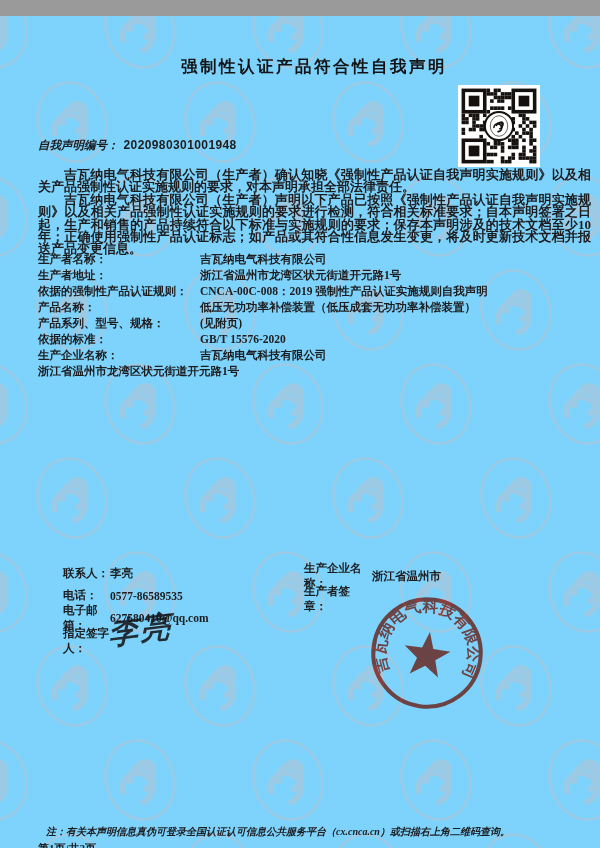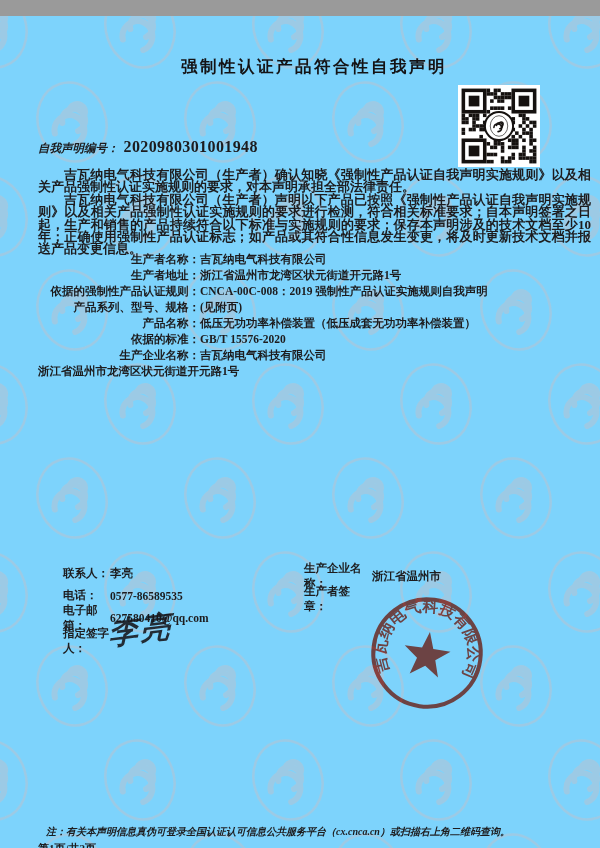--- a/index.html
+++ b/index.html
@@ -23,31 +23,31 @@
   
   .doc-title {
     position:absolute; left:38px; top:40px; width:552px;
     text-align:center; font-size:16.5px; font-weight:700; letter-spacing:2.5px;
     color:#141315;
   }
 
   
   .decl { position:absolute; left:38px; top:122px; font-size:11.5px; font-weight:700; }
   .decl .lbl { font-style:italic; }
-  .decl .num { font-family:Liberation Serif, serif; font-size:16px; letter-spacing:.4px; margin-left:5px; }
+  .decl .num { font-family:Liberation Sans, sans-serif; font-size:12px; letter-spacing:.4px; margin-left:5px; }
 
   
   .paras { position:absolute; left:38px; top:153px; width:553px;
     font-size:13px; line-height:12.4px; font-weight:600; text-align:justify; }
   .paras p { margin:0; text-indent:2em; }
 
   
   .fields { position:absolute; left:38px; top:236px; width:553px; font-size:11.5px; }
   .frow { display:flex; height:15.9px; align-items:center; }
-  .flabel { width:162px; font-weight:700; flex:none;text-align:right; }
+  .flabel { width:162px; font-weight:700; flex:none; }
   .fvalue { font-weight:600; }
 
   
   .contact-left  { position:absolute; left:38px;  top:546px; font-size:11.5px; }
   .contact-right { position:absolute; left:279px; top:549px; font-size:11.5px; }
   .crow { display:flex; height:22.6px; align-items:center; }
   .clabel { font-weight:700; flex:none;padding-left:25px; }
   .contact-left  .clabel { width:72px; }
   .contact-right .clabel { width:93px; }
   .cvalue { font-weight:600; }
@@ -377,26 +377,26 @@
     </div>
     <div class="frow">
       <span class="flabel">生产者地址：</span>
       <span class="fvalue">浙江省温州市龙湾区状元街道开元路1号</span>
     </div>
     <div class="frow">
       <span class="flabel">依据的强制性产品认证规则：</span>
       <span class="fvalue">CNCA-00C-008：2019  强制性产品认证实施规则自我声明</span>
     </div>
     <div class="frow">
+      <span class="flabel">产品名称：</span>
+      <span class="fvalue">低压无功功率补偿装置（低压成套无功功率补偿装置）</span>
+    </div>
+    <div class="frow">
       <span class="flabel">产品系列、型号、规格：</span>
       <span class="fvalue">(见附页)</span>
-    </div>
-    <div class="frow">
-      <span class="flabel">产品名称：</span>
-      <span class="fvalue">低压无功功率补偿装置（低压成套无功功率补偿装置）</span>
     </div>
     <div class="frow">
       <span class="flabel">依据的标准：</span>
       <span class="fvalue">GB/T 15576-2020</span>
     </div>
     <div class="frow">
       <span class="flabel">生产企业名称：</span>
       <span class="fvalue">吉瓦纳电气科技有限公司</span>
     </div>
     <div class="frow">

